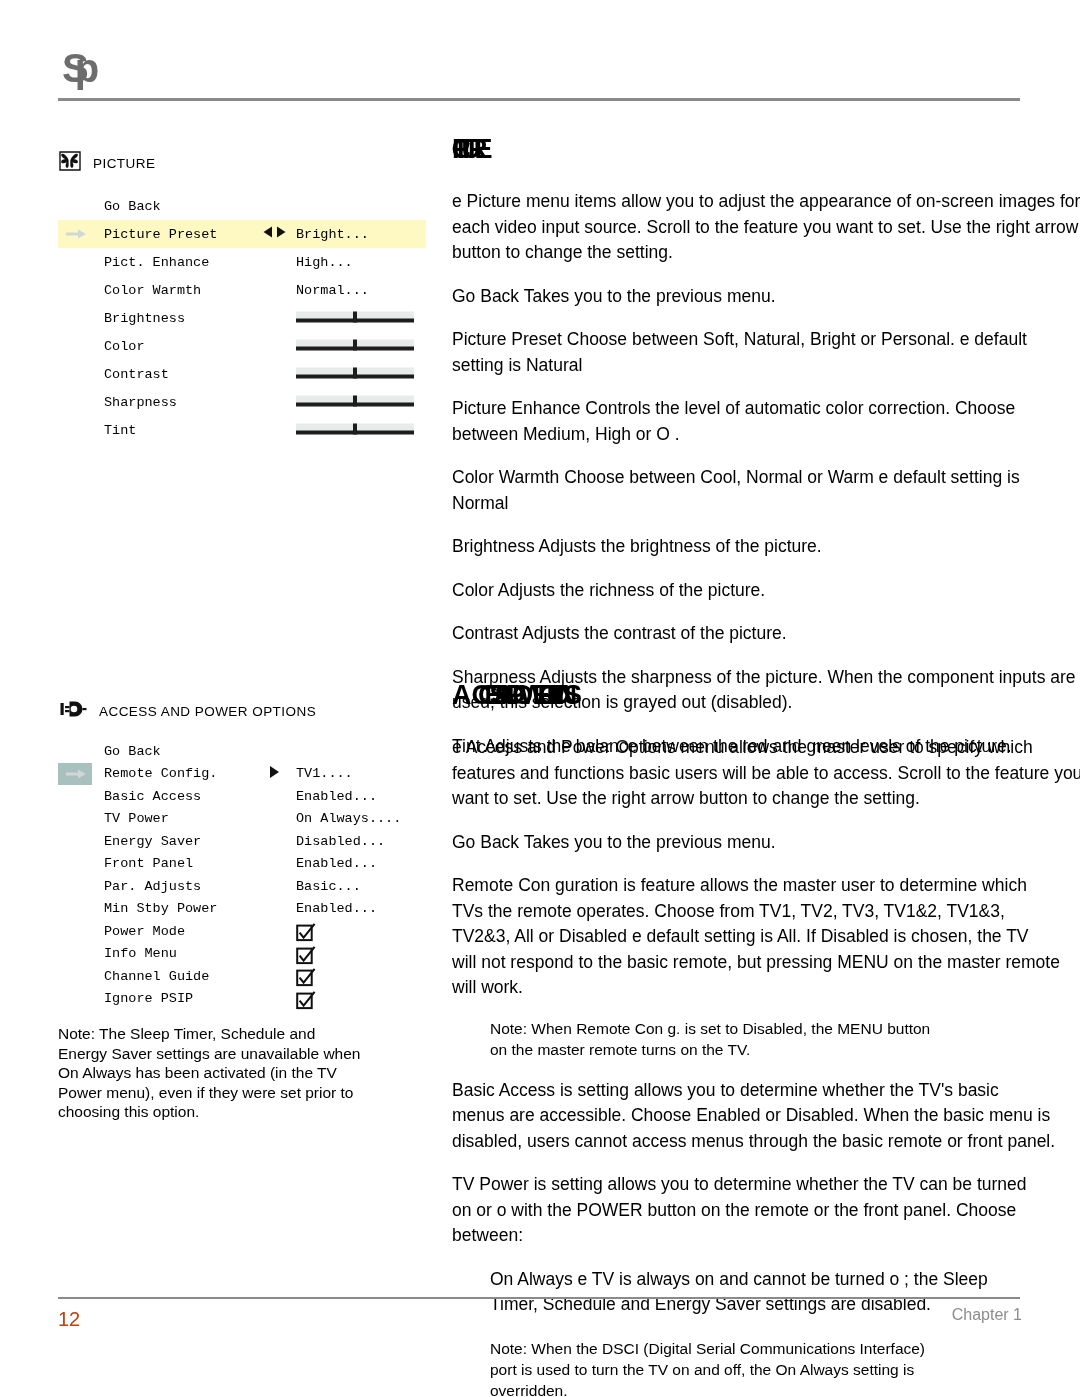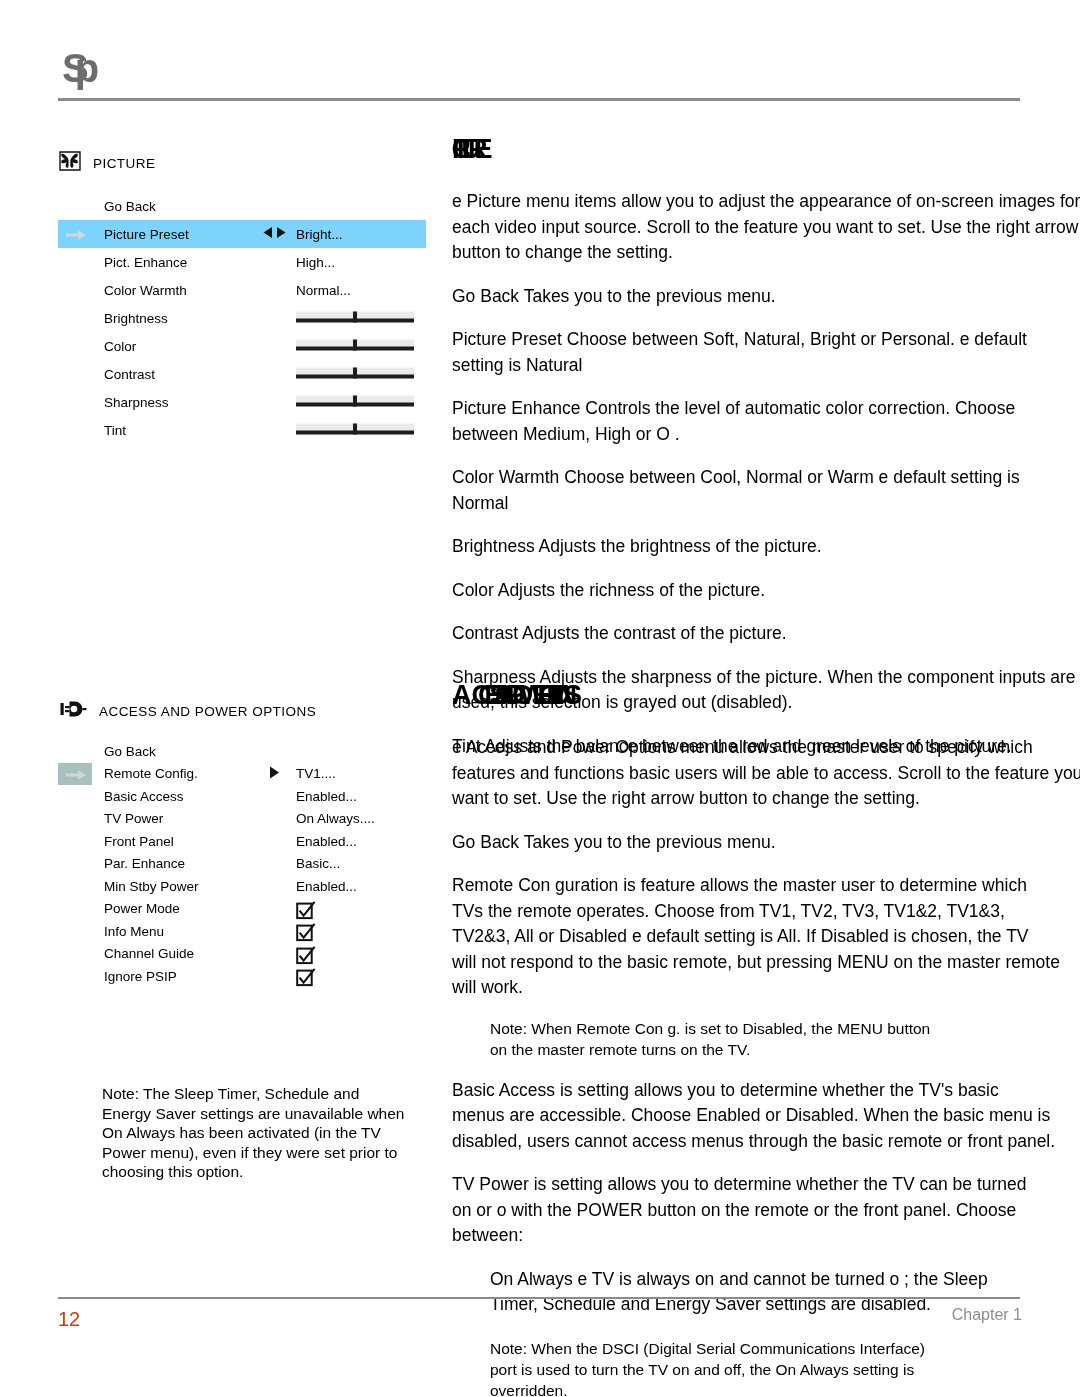--- a/index.html
+++ b/index.html
@@ -79,21 +79,21 @@
     margin-bottom: 16px;
   }
   .osd-title {
     font-size: 13.5px;
     letter-spacing: .45px;
     color: #000;
     white-space: nowrap;
   }
   .osd-icon { flex: 0 0 auto; display:block; }
 
-  .osd-rows { position: relative; }
+  .osd-rows { position: relative; font-family: Liberation Mono, monospace; }
 
   .osd-row {
     position: relative;
     display: flex;
     align-items: center;
     height: 28px;
     font-size: 13.5px;
   }
   .osd-row.dense { height: 22.5px; }
 
@@ -130,21 +130,21 @@
     left: 210px;
     top: 50%;
     transform: translateY(-50%);
     display: none;
   }
   .osd-row.has-lr .lr-arrows { display: block; }
   .osd-row.has-r .r-arrow { display: block; }
 
   
   .osd-row.hl-full {
-    background: #7dd3fc;
+    background: #fef9c3;
   }
   .osd-row.hl-full .label { color: #000; }
   
   .osd-row.hl-swatch::before {
     content: "";
     position: absolute;
     left: 0;
     top: 0;
     bottom: 0;
     width: 34px;
@@ -351,25 +351,29 @@
         </div>
         <div class="osd-row dense">
           <span class="label">Basic Access</span>
           <span class="value">Enabled...</span>
         </div>
         <div class="osd-row dense">
           <span class="label">TV Power</span>
           <span class="value">On Always....</span>
         </div>
         <div class="osd-row dense">
+          <span class="label">Energy Saver</span>
+          <span class="value">Disabled...</span>
+        </div>
+        <div class="osd-row dense">
           <span class="label">Front Panel</span>
           <span class="value">Enabled...</span>
         </div>
         <div class="osd-row dense">
-          <span class="label">Par. Enhance</span>
+          <span class="label">Par. Adjusts</span>
           <span class="value">Basic...</span>
         </div>
         <div class="osd-row dense">
           <span class="label">Min Stby Power</span>
           <span class="value">Enabled...</span>
         </div>
         <div class="osd-row dense">
           <span class="label">Power Mode</span>
           <span class="checkbox"><svg width="20" height="20" viewBox="0 0 20 20">
               <rect x="1.2" y="2.6" width="14.5" height="14.5" fill="#fff" stroke="#111" stroke-width="2"></rect>
@@ -393,21 +397,21 @@
         <div class="osd-row dense">
           <span class="label">Ignore PSIP</span>
           <span class="checkbox"><svg width="20" height="20" viewBox="0 0 20 20">
               <rect x="1.2" y="2.6" width="14.5" height="14.5" fill="#fff" stroke="#111" stroke-width="2"></rect>
               <path d="M3.6 9.6 L7.6 14.6 L18.6 0.8" fill="none" stroke="#111" stroke-width="2.1"></path>
             </svg></span>
         </div>
       </div>
   </div>
 
-  <div class="left-note" id="left-note" style="top:1084px;margin-left:44px;">
+  <div class="left-note" id="left-note" style="top:1024px;">
       <div>Note:  The Sleep Timer, Schedule and</div>
       <div>Energy Saver settings are unavailable when</div>
       <div>On Always has been activated (in the TV</div>
       <div>Power menu), even if they were set prior to</div>
       <div>choosing this option.</div>
     </div>
 
   <div class="right-col" style="top:136px;">
     <div class="sec-head"><span></span><span class="squeeze">PICTURE</span></div>
     <div id="picture-section-body" style="margin-top:26px;">

